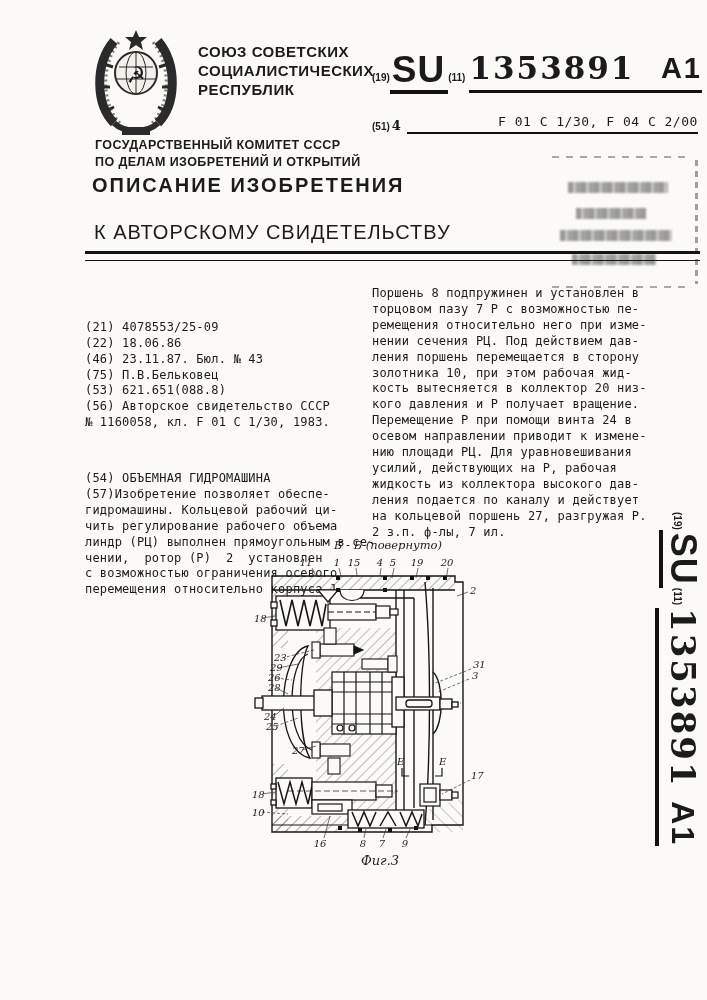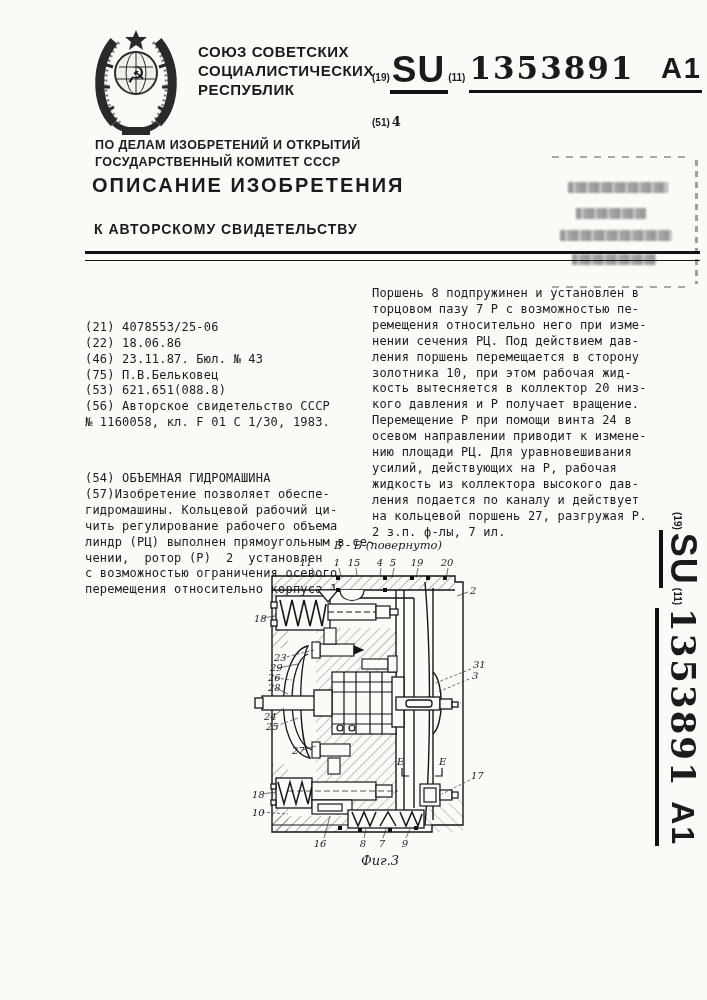--- a/index.html
+++ b/index.html
@@ -21,22 +21,22 @@
   .num-wrap{display:flex;justify-content:space-between;align-items:flex-start;
     width:246px;border-bottom:3px solid #111;padding-bottom:4px;margin-left:4px;}
   .num-big{font-family:"DejaVu Serif",serif;font-weight:bold;font-size:31px;line-height:36px;letter-spacing:2px;}
   .kind-big{font-family:"Liberation Sans",sans-serif;font-weight:bold;font-size:29px;line-height:36px;letter-spacing:2px;}
   .ipc-line{left:372px;top:114px;font-size:13px;display:flex;align-items:flex-end;text-align:right;}
   .ipc-label{font-family:"Liberation Sans",sans-serif;font-weight:bold;font-size:10px;padding-bottom:2px;}
   .ipc-ed{font-family:"DejaVu Serif",serif;font-weight:bold;font-size:13px;padding:0 6px 1px 2px;}
   .ipc-codes{border-bottom:2px solid #111;width:285px;padding:0 0 3px 6px;letter-spacing:.5px;}
   .doc-title{left:92px;top:174px;font-family:"Liberation Sans",sans-serif;font-weight:bold;
     font-size:20px;letter-spacing:2px;}
-  .doc-subtitle{left:94px;top:221px;font-family:"Liberation Sans",sans-serif;font-weight:bold;
-    font-size:14px;letter-spacing:1px;}
+  .doc-subtitle{left:94px;top:221px;font-family:"Liberation Sans",sans-serif;font-weight:normal;
+    font-size:20px;letter-spacing:1px;}
   .double-rule{left:85px;top:251px;width:615px;height:6px;
     border-top:3px solid #141414;border-bottom:1px solid #141414;}
   
   .stamp{left:546px;top:156px;width:152px;height:132px;opacity:.55;filter:blur(.6px);}
   .stamp .edge-r{position:absolute;right:0;top:4px;bottom:4px;width:3px;
     background:repeating-linear-gradient(#555 0 6px,transparent 6px 11px);}
   .stamp .edge-t{position:absolute;left:6px;right:6px;top:0;height:2px;
     background:repeating-linear-gradient(90deg,#666 0 7px,transparent 7px 14px);}
   .stamp .edge-b{position:absolute;left:6px;right:6px;bottom:0;height:2px;
     background:repeating-linear-gradient(90deg,#666 0 7px,transparent 7px 14px);}
@@ -96,43 +96,44 @@
   <span class="sm-code">(11)</span>
   <span class="num-wrap">
     <span class="num-big">1353891</span>
     <span class="kind-big">A1</span>
   </span>
 </div>
 
 <div class="abs ipc-line">
   <span class="ipc-label">(51)</span>
   <span class="ipc-ed">4</span>
+  <span class="ipc-codes">F 01 C 1/30, F 04 C 2/00</span>
 </div>
 
 <div class="abs committee">
+    <div>ГОСУДАРСТВЕННЫЙ КОМИТЕТ СССР</div>
     <div>ПО ДЕЛАМ ИЗОБРЕТЕНИЙ И ОТКРЫТИЙ</div>
-    <div>ГОСУДАРСТВЕННЫЙ КОМИТЕТ СССР</div>
   </div>
 
 <div class="abs stamp">
   <div class="edge-r"></div>
     <div class="edge-t"></div>
     <div class="edge-b"></div>
   <div class="blob" style="left:22px;top:26px;width:100px;"></div>
   <div class="blob" style="left:30px;top:52px;width:70px;"></div>
   <div class="blob" style="left:14px;top:74px;width:112px;"></div>
   <div class="blob" style="left:26px;top:98px;width:84px;"></div>
 </div>
 
 <div class="abs doc-title">ОПИСАНИЕ ИЗОБРЕТЕНИЯ</div>
 <div class="abs doc-subtitle">К АВТОРСКОМУ СВИДЕТЕЛЬСТВУ</div>
 <div class="abs double-rule"></div>
 
 <div class="abs col col-left">
-  <div><div>(21) 4078553/25-06</div><div>(22) 18.06.86</div><div>(46) 23.11.87. Бюл. № 43</div><div>(75) П.В.Бельковец</div><div>(53) 621.651(088.8)</div><div>(56) Авторское свидетельство СССР</div><div>№ 1160058, кл. F 01 C 1/30, 1983.</div></div>
+  <div><div>(21) 4078553/25-09</div><div>(22) 18.06.86</div><div>(46) 23.11.87. Бюл. № 43</div><div>(75) П.В.Бельковец</div><div>(53) 621.651(088.8)</div><div>(56) Авторское свидетельство СССР</div><div>№ 1160058, кл. F 01 C 1/30, 1983.</div></div>
   <div class="gap8"><div>(54) ОБЪЕМНАЯ ГИДРОМАШИНА</div><div>(57)Изобретение позволяет обеспе-</div><div>гидромашины. Кольцевой рабочий ци-</div><div>чить регулирование рабочего объема</div><div>линдр (РЦ) выполнен прямоугольным в се-</div><div>чении,  ротор (Р)  2  установлен</div><div>с возможностью ограничения осевого</div><div>перемещения относительно корпуса 1.</div></div>
 </div>
 <div class="abs col col-right"><div>Поршень 8 подпружинен и установлен в</div><div>торцовом пазу 7 Р с возможностью пе-</div><div>ремещения относительно него при изме-</div><div>нении сечения РЦ. Под действием дав-</div><div>ления поршень перемещается в сторону</div><div>золотника 10, при этом рабочая жид-</div><div>кость вытесняется в коллектор 20 низ-</div><div>кого давления и Р получает вращение.</div><div>Перемещение Р при помощи винта 24 в</div><div>осевом направлении приводит к измене-</div><div>нию площади РЦ. Для уравновешивания</div><div>усилий, действующих на Р, рабочая</div><div>жидкость из коллектора высокого дав-</div><div>ления подается по каналу и действует</div><div>на кольцевой поршень 27, разгружая Р.</div><div>2 з.п. ф-лы, 7 ил.</div></div>
 
 <div class="abs fig">
 <svg width="470" height="340" viewBox="0 0 470 340">
   <defs>
     <pattern id="h1" width="7" height="7" patternUnits="userSpaceOnUse" patternTransform="rotate(45)">
       <line x1="0" y1="0" x2="0" y2="7" stroke="#4c4c4c" stroke-width="0.8"></line>
     </pattern>

